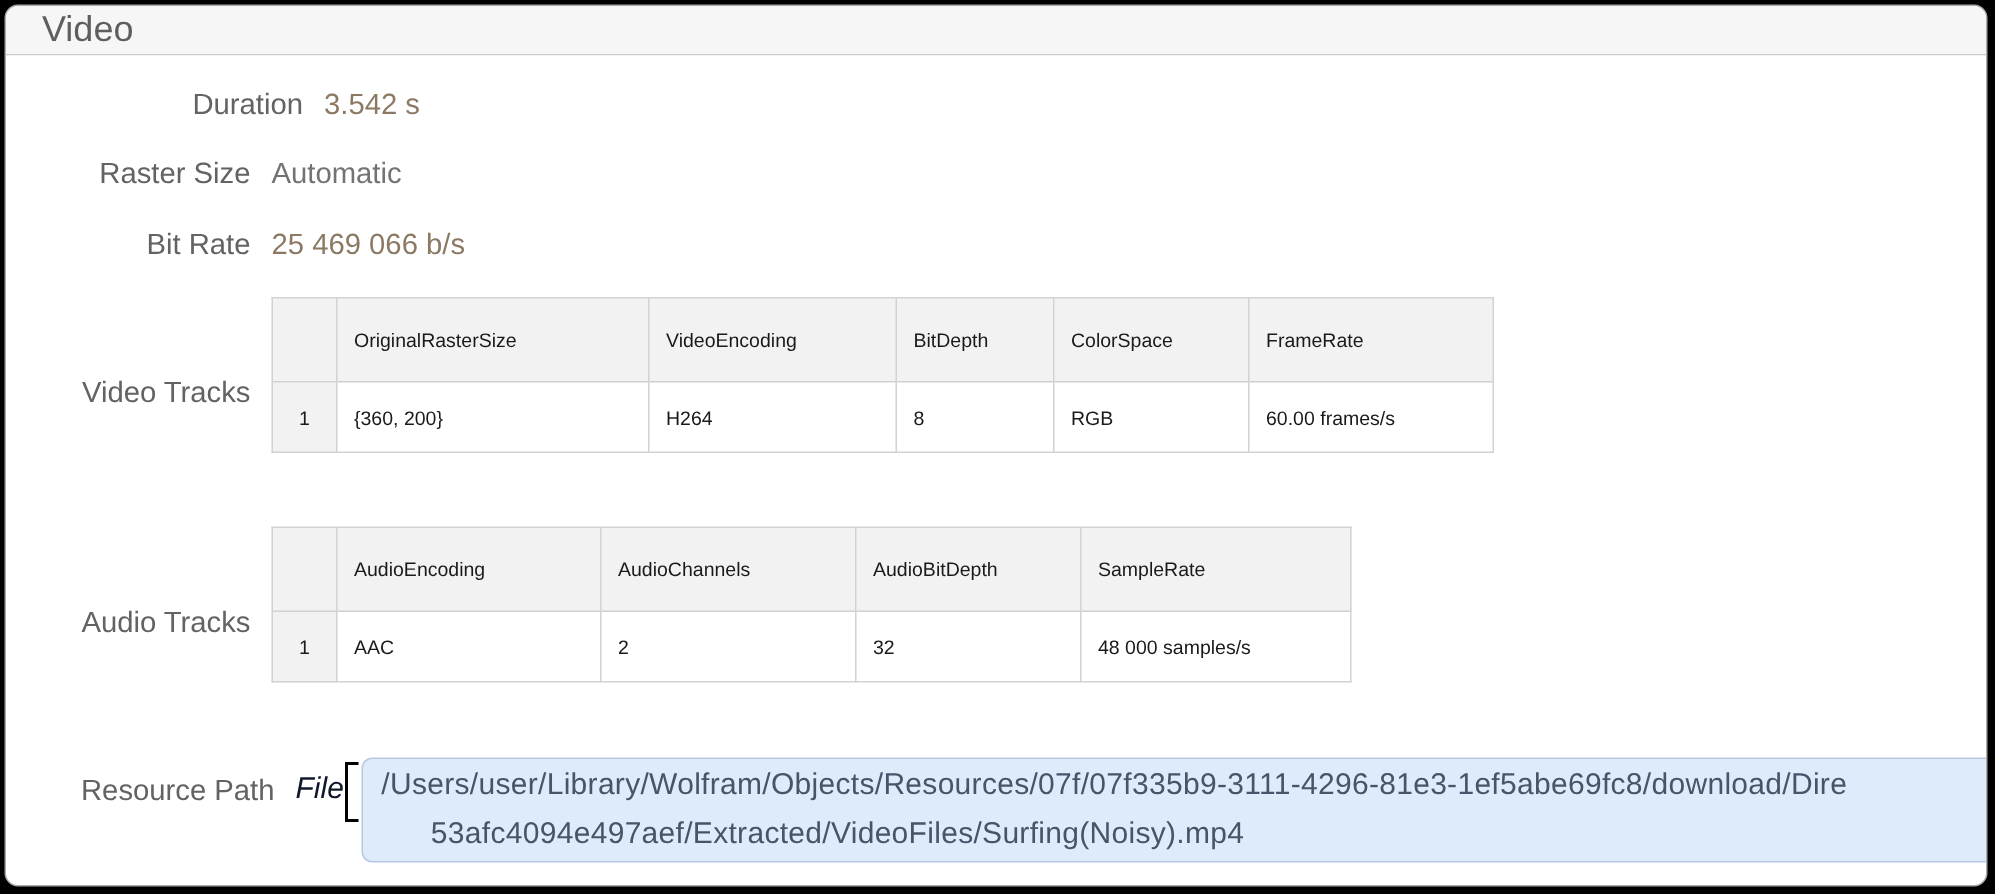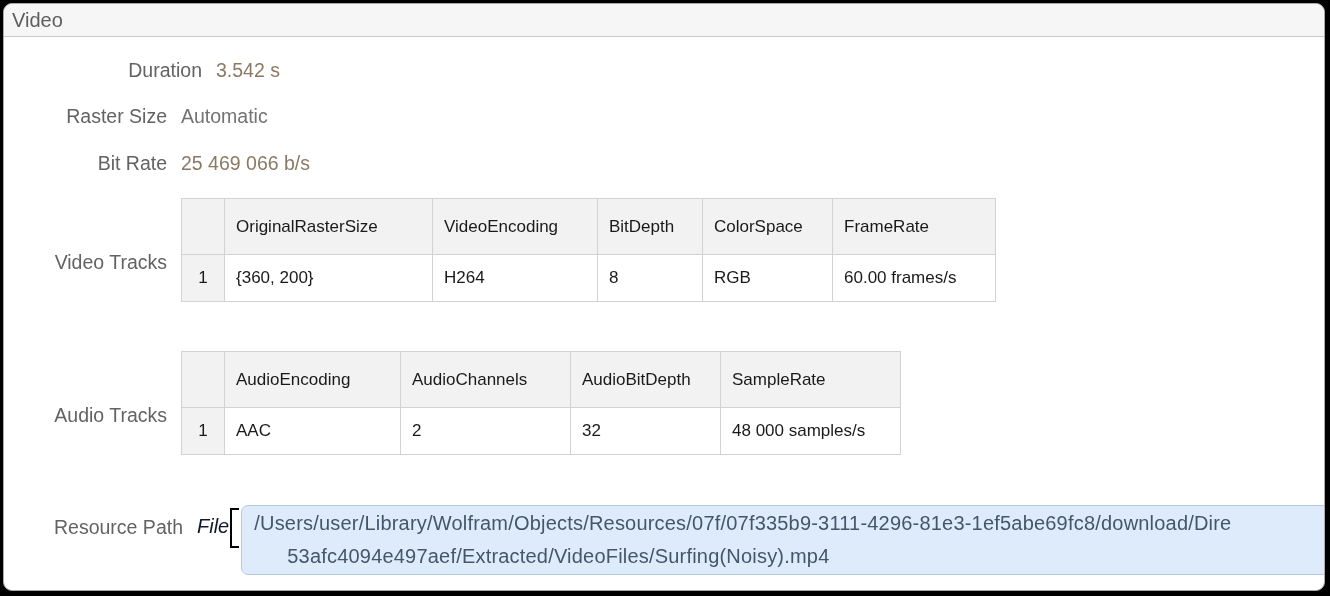--- a/index.html
+++ b/index.html
@@ -9,41 +9,41 @@
     position:relative; overflow:hidden;
     -webkit-font-smoothing:antialiased;
   }
   .card {
     position:absolute; left:3px; top:3px; width:1322px; height:588px;
     box-sizing:border-box; background:#fff;
     border:1.5px solid #aaaaaa; border-radius:9px; overflow:hidden;
   }
   .hdr {
     height:32px; background:#f6f6f6; border-bottom:1px solid #c9c9c9;
-    display:flex; align-items:center; padding-left:8px;
-    font-size:20px; color:#5e5e5e; border-radius:8px 8px 0 0;
+    display:flex; align-items:center; padding-left:24px;
+    font-size:24px; color:#5e5e5e; border-radius:8px 8px 0 0;
   }
   .row { display:flex; align-items:flex-start; }
   .lbl {
     width:163px; flex:none; text-align:right;
     color:#636363; font-size:19.5px; line-height:24px;
   }
   .val { margin-left:14px; font-size:19.5px; line-height:24px; color:#737373; }
   .accent-text { color:#8b7964; }
 
   .row-duration  { margin-top:21px;padding-left:35px; }
   .row-raster    { margin-top:22px; }
   .row-bitrate   { margin-top:23px; }
   .row-vtracks   { margin-top:23px; align-items:flex-end; }
   .row-atracks   { margin-top:49px; align-items:flex-end; }
   .row-vtracks .lbl, .row-atracks .lbl { padding-bottom:28px; }
 
   table.grid { border-collapse:collapse; margin-left:14px; border:1px solid #b9b9b9; }
   table.grid th, table.grid td {
-    border:1px solid #d2d2d2; font-weight:400; font-size:17px;
+    border:1px solid #d2d2d2; font-weight:400; font-size:13px;
     color:#1a1a1a; text-align:left; padding:0 11px; white-space:nowrap;
     box-sizing:border-box;
   }
   table.grid thead th { background:#f2f2f2; height:56px; }
   table.grid td { height:47px; background:#fff; }
   table.grid td.idx { background:#f2f2f2; text-align:center; }
   .c-idx  { width:43px; }
   .v-c1 { width:208px; } .v-c2 { width:165px; } .v-c3 { width:105px; }
   .v-c4 { width:130px; } .v-c5 { width:163px; }
   .a-c1 { width:176px; } .a-c2 { width:170px; } .a-c3 { width:150px; }

